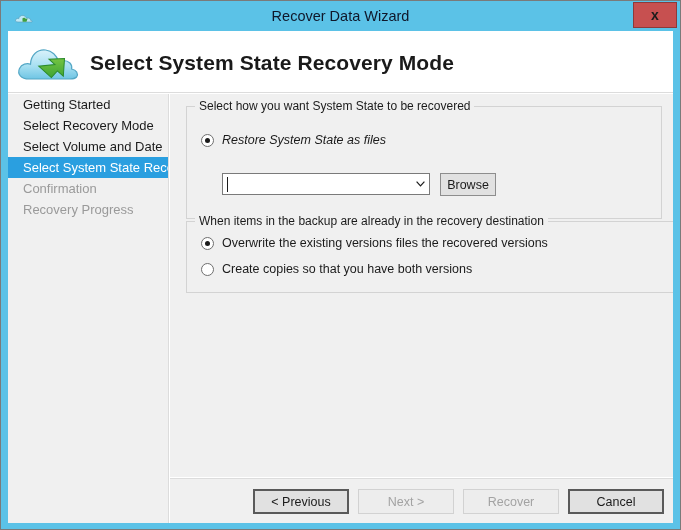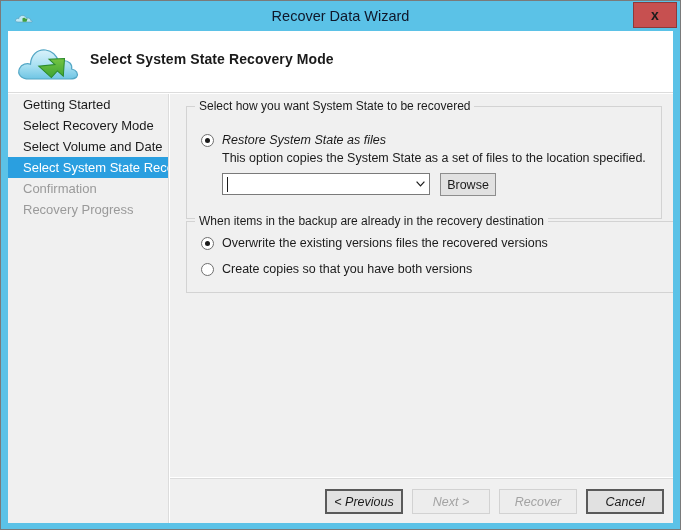--- a/index.html
+++ b/index.html
@@ -100,21 +100,21 @@
     position: absolute;
     left: 8px;
     top: 8px;
     width: 66px;
     height: 46px;
   }
   .header-title {
     position: absolute;
     left: 82px;
     top: 20px;
-    font-size: 14px;
+    font-size: 21px;
     font-weight: bold;
     color: #1a1a1a;
     letter-spacing: 0.1px;
   }
 
   
   .sidebar {
     position: absolute;
     left: 0;
     top: 63px;
@@ -316,23 +316,22 @@
     box-sizing: border-box;
   }
   .footer-buttons {
     position: absolute;
     right: 9px;
     top: 10px;
     display: flex;
     gap: 9px;
   }
   .footer-buttons .btn {
-    width: 78px;
+    width: 96px;
     height: 25px;
-    font-style: italic;
   }
 </style>
 </head>
 <body>
 
 <div id="window">
 
   <div class="titlebar">
     <div class="titlebar-icon">
       <svg width="18" height="12" viewBox="0 0 18 12">
@@ -393,21 +392,20 @@
     <div class="main">
 
       <div class="groupbox" id="group-recover-mode">
         <div class="group-label">Select how you want System State to be recovered</div>
 
         <div class="radio-row" style="left:14px; top:26px;font-style:italic;">
           <span class="radio checked"></span>
           <span class="radio-label">Restore System State as files</span>
         </div>
 
-        <div class="helper-text" style="left:35px; top:44px;">This option copies the System State as a set of files to the location specified.</div>
 
         <div class="combobox" style="left:35px; top:66px;">
           <span class="caret"></span>
           <span class="combo-value" placeholder=""></span>
           <span class="combo-arrow">
             <svg width="9" height="6" viewBox="0 0 9 6">
                 <path d="M0.6 0.6 L4.5 4.8 L8.4 0.6" fill="none" stroke="#1b1b1b" stroke-width="1.2"></path>
               </svg>
           </span>
         </div>

